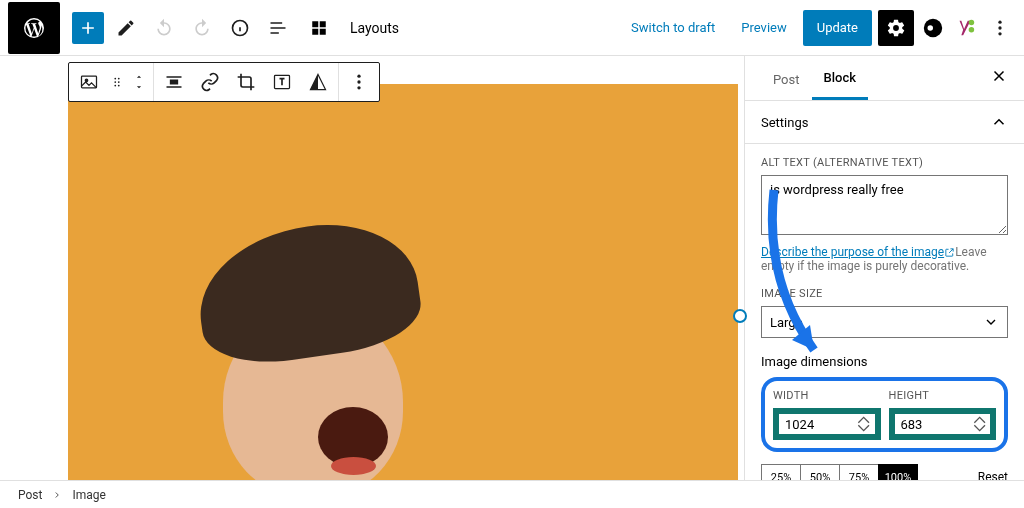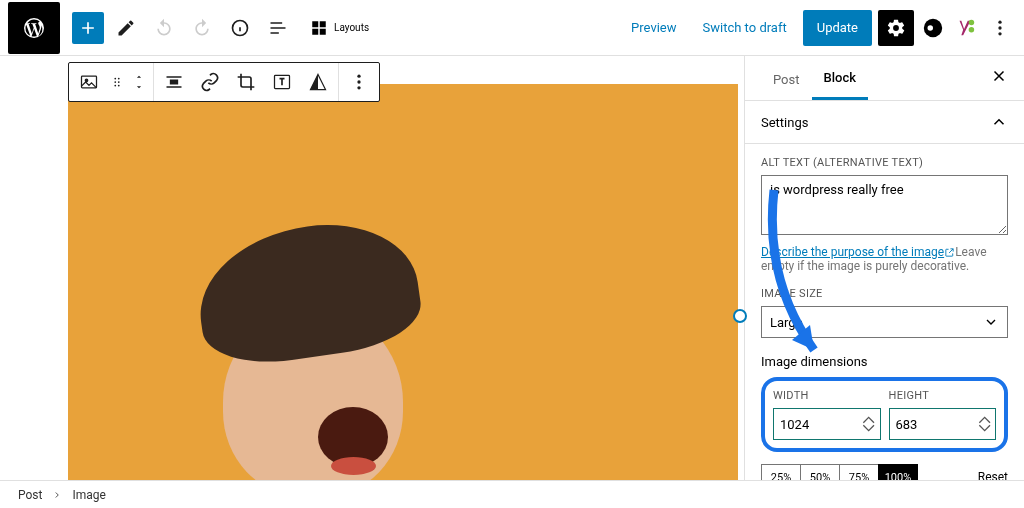--- a/index.html
+++ b/index.html
@@ -5,21 +5,21 @@
 * { box-sizing: border-box; margin: 0; padding: 0; font-family: -apple-system, BlinkMacSystemFont, "Segoe UI", Roboto, sans-serif; }
 body { width: 1024px; height: 508px; background: #fff; overflow: hidden; position: relative; }
 
 .topbar { height: 56px; display: flex; align-items: center; padding: 0 8px; border-bottom: 1px solid #e0e0e0; gap: 6px; }
 .wp-logo { width: 52px; height: 52px; background: #000; display: flex; align-items: center; justify-content: center; border-radius: 2px; margin-right: 6px; }
 .wp-logo svg { fill: #fff; }
 .add-btn { width: 32px; height: 32px; background: #007cba; display: flex; align-items: center; justify-content: center; border-radius: 2px; cursor: pointer; }
 .add-btn svg { fill: #fff; }
 .icon-btn { width: 32px; height: 32px; display: flex; align-items: center; justify-content: center; cursor: pointer; color: #1e1e1e; }
 .icon-btn.disabled { color: #ccc; }
-.layouts-btn { display: flex; align-items: center; gap: 6px; padding: 0 10px; height: 32px; font-size: 10px; cursor:pointer; }
+.layouts-btn { display: flex; align-items: center; gap: 22px; padding: 0 10px; height: 32px; font-size: 14px; cursor:pointer; }
 .spacer { flex: 1; }
 .link-btn { color: #007cba; font-size: 13px; padding: 0 10px; height: 36px; display:flex; align-items:center; cursor:pointer; }
 .update-btn { background: #007cba; color:#fff; font-size: 13px; padding: 0 14px; height: 36px; display:flex; align-items:center; border-radius: 2px; cursor:pointer; }
 .gear-btn { width: 36px; height: 36px; background: #000; display:flex; align-items:center; justify-content:center; border-radius:2px; }
 .gear-btn svg { fill:#fff; }
 .yoast-icon { width:26px; height:26px; display:flex; align-items:center; justify-content:center; }
 
 .main { display:flex; height: 424px; }
 .canvas { flex:1; position:relative; padding-top: 6px; }
 
@@ -47,21 +47,21 @@
 .sb-section { padding: 12px 16px; border-bottom:1px solid #e0e0e0; }
 .sb-section-head { display:flex; align-items:center; justify-content:space-between; font-size:13px; cursor:pointer; }
 .sb-label { font-size:11px; text-transform:uppercase; color:#555; margin-bottom:6px; letter-spacing:0.3px; }
 .sb-textarea { width:100%; height:60px; border:1px solid #757575; padding:6px 8px; font-size:13px; resize:both; }
 .sb-help { font-size:12px; color:#757575; margin-top:6px; }
 .sb-help a { color:#007cba; text-decoration:underline; }
 .sb-select { width:100%; height:32px; border:1px solid #757575; padding:0 8px; font-size:13px; background:#fff; position:relative; display:flex; align-items:center; justify-content:space-between; cursor:pointer; }
 .dim-box { border:4px solid #1a73e8; border-radius:16px; padding:8px; }
 .dim-row { display:flex; gap:8px; }
 .dim-field { flex:1; }
-.dim-input-wrap { border:1px solid #0f766e; height:32px; display:flex; align-items:center; padding:0 6px; position:relative; }
+.dim-input-wrap { border:6px solid #0f766e; height:32px; display:flex; align-items:center; padding:0 6px; position:relative; }
 .dim-input { border:none; width:100%; font-size:13px; outline:none; }
 .spin { position:absolute; right:4px; display:flex; flex-direction:column; }
 .spin svg { height:8px; }
 .scale-row { display:flex; align-items:center; margin-top:12px; }
 .scale-btn { border:1px solid #757575; width:40px; height:26px; font-size:11px; display:flex; align-items:center; justify-content:center; cursor:pointer; margin-left:-1px; }
 .scale-btn:first-child { margin-left:0; }
 .scale-btn.active { background:#000; color:#fff; border-color:#000; }
 .reset-btn { margin-left:auto; font-size:12px; cursor:pointer; }
 
 .arrow-annotation { position:absolute; top:180px; left:744px; pointer-events:none; }
@@ -112,22 +112,22 @@
   <div class="layouts-btn">
     <svg width="18" height="18" viewBox="0 0 24 24" fill="currentColor">
         <rect x="3" y="3" width="8" height="8"></rect>
         <rect x="13" y="3" width="8" height="8"></rect>
         <rect x="3" y="13" width="8" height="8"></rect>
         <rect x="13" y="13" width="8" height="8"></rect>
       </svg>
     <span>Layouts</span>
   </div>
   <div class="spacer"></div>
+  <div class="link-btn">Switch to draft</div>
   <div class="link-btn">Preview</div>
-  <div class="link-btn">Switch to draft</div>
   <div class="update-btn">Update</div>
   <div class="gear-btn">
     <svg width="20" height="20" viewBox="0 0 24 24">
         <path d="M19.43 12.98c.04-.32.07-.64.07-.98s-.03-.66-.07-.98l2.11-1.65a.5.5 0 00.12-.64l-2-3.46a.5.5 0 00-.61-.22l-2.49 1a7.03 7.03 0 00-1.69-.98l-.38-2.65A.5.5 0 0014 2h-4a.5.5 0 00-.49.42l-.38 2.65c-.61.25-1.17.59-1.69.98l-2.49-1a.5.5 0 00-.61.22l-2 3.46a.5.5 0 00.12.64l2.11 1.65c-.04.32-.07.65-.07.98s.03.66.07.98l-2.11 1.65a.5.5 0 00-.12.64l2 3.46c.14.24.44.33.68.22l2.49-1c.52.39 1.08.73 1.69.98l.38 2.65c.5.28.25.42.49.42h4c.25 0 .46-.18.49-.42l.38-2.65a7.03 7.03 0 001.69-.98l2.49 1c.24.11.54.02.68-.22l2-3.46a.5.5 0 00-.12-.64l-2.11-1.65zM12 15.5A3.5 3.5 0 1112 8.5a3.5 3.5 0 010 7z"></path>
       </svg>
   </div>
   <div class="yoast-icon">
     <svg width="22" height="22" viewBox="0 0 24 24">
         <circle cx="12" cy="12" r="10" fill="#000"></circle>
         <circle cx="9" cy="12" r="3" fill="#fff"></circle>

